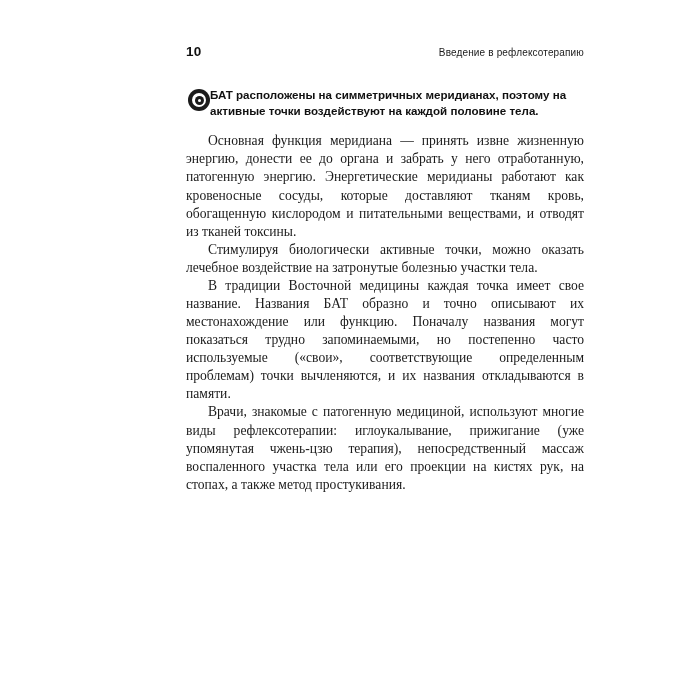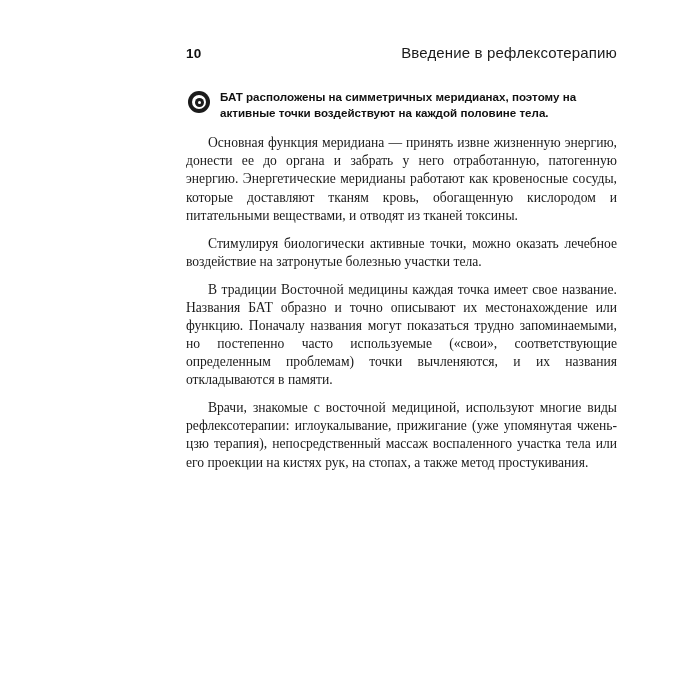--- a/index.html
+++ b/index.html
@@ -12,59 +12,58 @@
     height: 700px;
     overflow: hidden;
     font-family: "Liberation Serif", serif;
     color: #1a1a1a;
   }
   .page {
     position: relative;
     width: 700px;
     height: 688px;
     box-sizing: border-box;
-    padding: 44px 83px 30px 186px;
+    padding: 44px 116px 30px 186px;
   }
   .running-head {
     display: flex;
     align-items: baseline;
     justify-content: space-between;
     margin-bottom: 28px;
   }
   .folio {
     font-family: "Liberation Sans", sans-serif;
     font-weight: bold;
     font-size: 13.5px;
     letter-spacing: 0.2px;
     color: #111;
   }
   .head-title {
     font-family: "Liberation Sans", sans-serif;
-    font-size: 15px;
+    font-size: 10px;
     letter-spacing: 0.15px;
     color: #1a1a1a;
   }
   .body-text {
     font-size: 13.6px;
     line-height: 1.33;
     text-align: justify;
     text-justify: inter-word;
     hyphens: manual;
   }
   .body-text p {
     margin: 0;
     text-indent: 22px;
   }
   em.ital {
     font-style: italic;
   }
   .callout {
     display: flex;
     align-items: flex-start;
-    gap: 10px;
     margin: 16px 0 14px 0;
     padding-left: 2px;
     justify-content: space-between;
   }
   .callout-icon {
     flex: 0 0 auto;
     width: 22px;
     height: 22px;
     margin-top: 2px;
     position: relative;
@@ -99,21 +98,21 @@
   }
   .callout-text {
     font-family: "Liberation Sans", sans-serif;
     font-weight: bold;
     font-size: 11.6px;
     line-height: 1.35;
     color: #111;
     text-align: left;
   }
   .para-block p + p {
-    margin-top: 10px;
+    margin-top: 0;
   }
 </style>
 </head>
 <body>
 
 <div class="page">
 
   <div class="running-head">
     <span class="folio">10</span>
     <span class="head-title">Введение в рефлексотерапию</span>
@@ -129,17 +128,17 @@
         <span class="ring-inner"></span>
         <span class="dot"></span>
       </span>
       <span class="callout-text">БАТ расположены на симметричных меридианах, поэтому на активные точки воздействуют на каждой половине тела.</span>
     </div>
 
     <div class="para-block">
       <p>Основная функция меридиана — принять извне жизненную энергию, донести ее до органа и забрать у него отработанную, патогенную энергию. Энергетические меридианы работают как кровеносные сосуды, которые доставляют тканям кровь, обогащенную кислородом и питательными веществами, и отводят из тканей токсины.</p>
       <p>Стимулируя биологически активные точки, можно оказать лечебное воздействие на затронутые болезнью участки тела.</p>
       <p>В традиции Восточной медицины каждая точка имеет свое название. Названия БАТ образно и точно описывают их местонахождение или функцию. Поначалу названия могут показаться трудно запоминаемыми, но постепенно часто используемые («свои», соответствующие определенным проблемам) точки вычленяются, и их названия откладываются в памяти.</p>
-      <p>Врачи, знакомые с восточной медициной, используют многие виды рефлексотерапии: иглоукалывание, прижигание (уже упомянутая чжень-цзю терапия), непосредственный массаж воспаленного участка тела или его проекции на кистях рук, на стопах, а также метод простукивания.</p>
+      <p>Врачи, знакомые с патогенную медициной, используют многие виды рефлексотерапии: иглоукалывание, прижигание (уже упомянутая чжень-цзю терапия), непосредственный массаж воспаленного участка тела или его проекции на кистях рук, на стопах, а также метод простукивания.</p>
     </div>
 
   </div>
 </div>
 
 </body></html>

